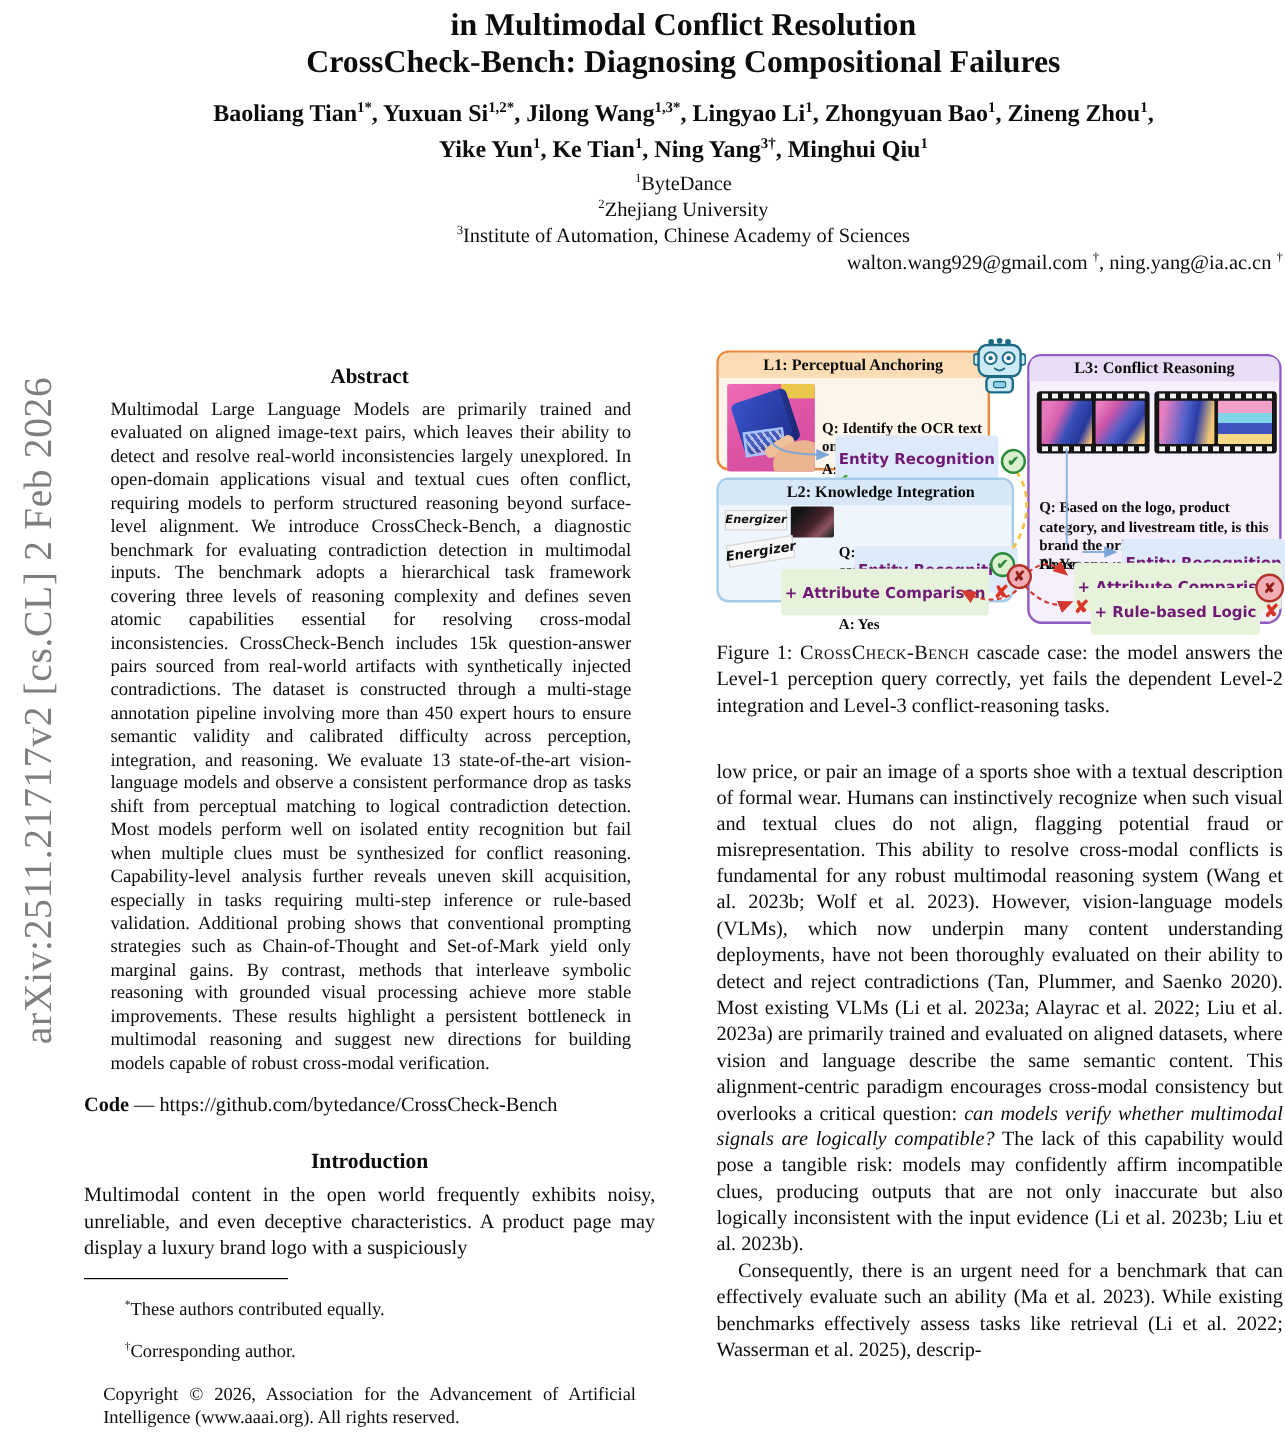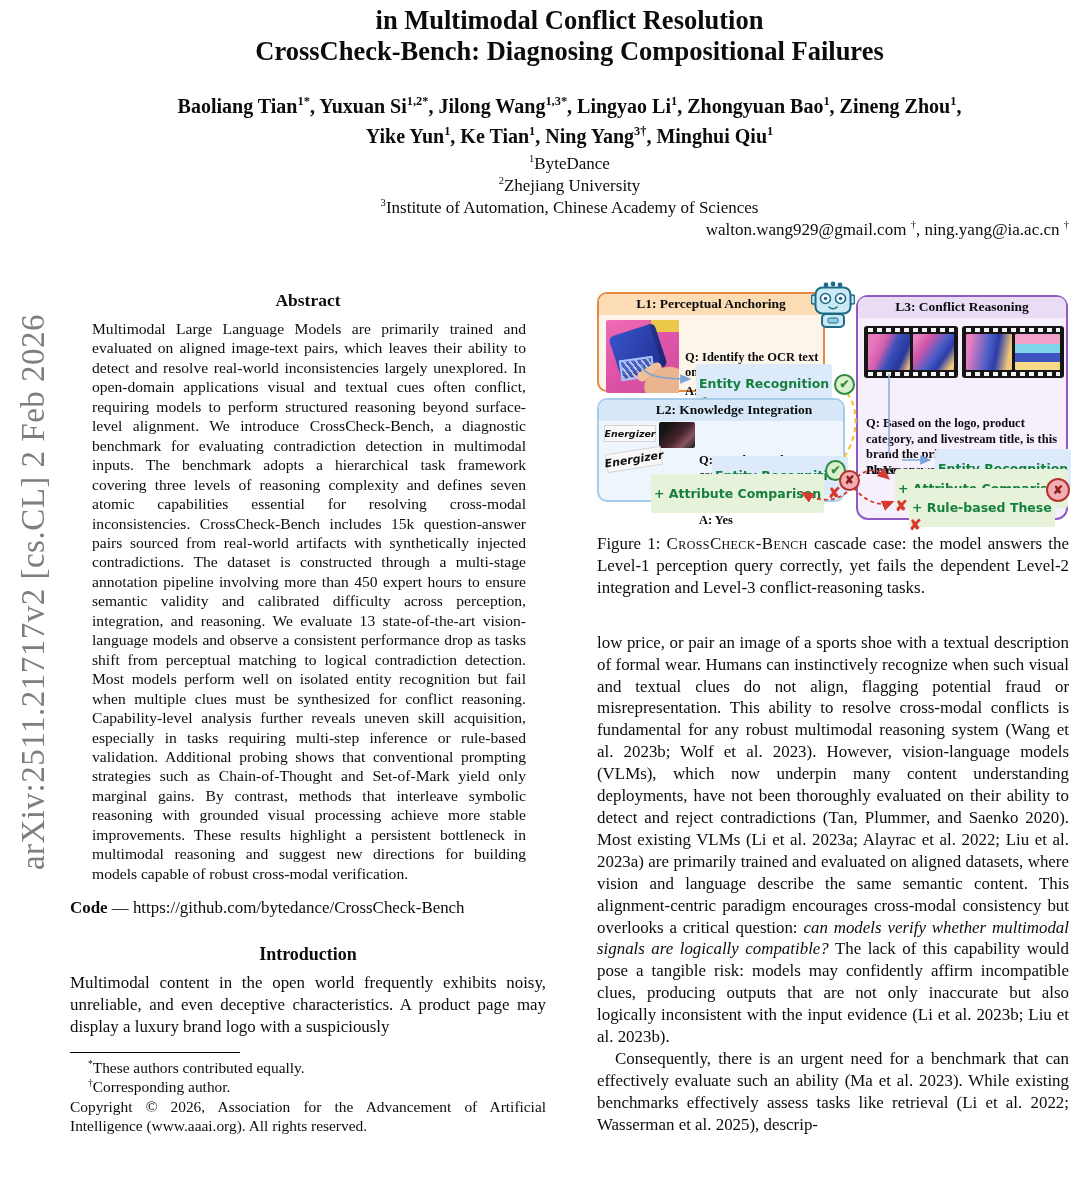--- a/index.html
+++ b/index.html
@@ -5,49 +5,49 @@
   html,body{margin:0;padding:0;background:#e9e9e9;}
   .page{position:relative;width:1071px;height:1200px;background:#ffffff;overflow:hidden;
         font-family:"Liberation Serif",serif;color:#0c0c0c;}
   sup{font-size:62%;vertical-align:super;line-height:0;}
   
   .arxiv{position:absolute;top:592px;left:33px;transform:translate(-50%,-50%) rotate(-90deg);
          white-space:nowrap;font-size:33px;color:#7e7e7e;letter-spacing:.5px;}
   
   .header{position:absolute;left:70px;top:0;width:999px;text-align:center;}
   .title{font-size:26.5px;font-weight:bold;line-height:31px;margin-top:5px;}
-  .authors{margin-top:24px;font-size:20px;font-weight:bold;line-height:30px;}
+  .authors{margin-top:13px;font-size:20px;font-weight:bold;line-height:30px;}
   .affils{margin-top:2px;font-size:17px;line-height:22px;}
   .emails{font-size:17px;line-height:22px;text-align:right;}
   
   .col-left{position:absolute;left:70px;top:288px;width:476px;}
   .col-right{position:absolute;left:597px;top:288px;width:472px;}
-  .abs-head{text-align:center;font-weight:bold;font-size:17.5px;margin:2px 0 8px;}
+  .abs-head{text-align:center;font-weight:bold;font-size:17.5px;margin:15px 0 8px;}
   .abs-body{margin:0 20px 0 22px;font-size:15.6px;line-height:19.45px;text-align:justify;}
   .code-line{margin-top:15px;font-size:16.9px;}
   .code-line b{font-weight:bold;}
   .sec-head{text-align:center;font-weight:bold;font-size:18px;margin:26px 0 7px;}
   .just{margin:0;text-align:justify;font-size:16.9px;line-height:21.9px;}
   .indent{text-indent:18px;}
   .fnrule{width:170px;border:0;border-top:1.5px solid #000;margin:14px 0 5px 0;}
-  .fnline{font-size:15.4px;line-height:19.4px;text-align:justify;margin:0;}
+  .fnline{font-size:15.4px;line-height:19.4px;text-align:justify;margin:16px;}
   .fnline.ind{text-indent:18px;}
   
   .caption{margin-top:10px;font-size:16.9px;line-height:21.9px;text-align:justify;}
   .sc{font-variant:small-caps;letter-spacing:.4px;}
   
   .fig{position:relative;width:472px;height:235px;}
   .lvbox{position:absolute;box-sizing:border-box;}
   .l1{left:0;top:4px;width:228px;height:100px;background:#fdf5e9;border:2.5px solid #e8873f;border-radius:10px;}
   .l2{left:0;top:110px;width:248px;height:104px;background:#eef5fc;border:2px solid #a6ccec;border-radius:10px;}
   .l3{left:259px;top:7px;width:212px;height:225px;background:#f6f0fc;border:2.5px solid #9059c4;border-radius:12px;}
   .boxtitle{font-weight:700;font-size:13.5px;text-align:center;padding:2px 0 3px;border-radius:8px 8px 0 0;}
   .t1{background:#fbdcb4;} .t2{background:#d6e8f8;padding-left:26px;} .t3{background:#e9ddf6;}
   .qtext{font-weight:bold;font-size:12.5px;line-height:15px;margin-top:32px;}
-  .skill{font-family:"DejaVu Sans",sans-serif;font-weight:700;font-size:12.5px;color:#15803d;
+  .skill{font-family:"DejaVu Sans",sans-serif;font-weight:700;font-size:12.5px;color:#701a75;
          padding:12px 3px;border-radius:3px;white-space:nowrap;}
   .bg-blue{background:#ddeafb;} .bg-green{background:#e6f2d9;}
   .ck{color:#3ba226;font-size:14px;font-weight:bold;}
   .xx{color:#d8372a;font-size:15px;font-weight:bold;}
   .circ{position:absolute;width:21px;height:21px;border-radius:50%;display:flex;align-items:center;
         justify-content:center;font-size:12px;font-weight:bold;box-sizing:border-box;z-index:7;}
   .circ-g{background:#d9f0cf;border:2px solid #2f8a3d;color:#2f8a3d;}
   .circ-r{background:#f2aeb5;border:2px solid #b3332c;color:#8e1f1a;}
   
   .photo1{position:absolute;left:7px;top:26px;width:73px;height:73px;border-radius:2px;overflow:hidden;
@@ -199,21 +199,21 @@
         <div class="l3row" style="left:8px;top:165px;">A: Yes</div>
         <div class="l3row" style="left:77px;top:164px;">
           <span class="skill bg-blue">Entity Recognition</span>
           <span class="ck">✔</span>
         </div>
         <div class="l3row" style="left:37px;top:184px;">
           <span class="skill bg-green">+ Attribute Comparison</span>
           <span class="xx">✘</span>
         </div>
         <div class="l3row" style="left:51px;top:203px;">
-          <span class="skill bg-green">+ Rule-based These</span>
+          <span class="skill bg-green">+ Rule-based Logic</span>
           <span class="xx">✘</span>
         </div>
       </div>
 
       <div class="circ circ-g" style="left:237px;top:86px;">
           <span>✔</span>
         </div>
       <div class="circ circ-g" style="left:228px;top:172px;">
           <span>✔</span>
         </div>

